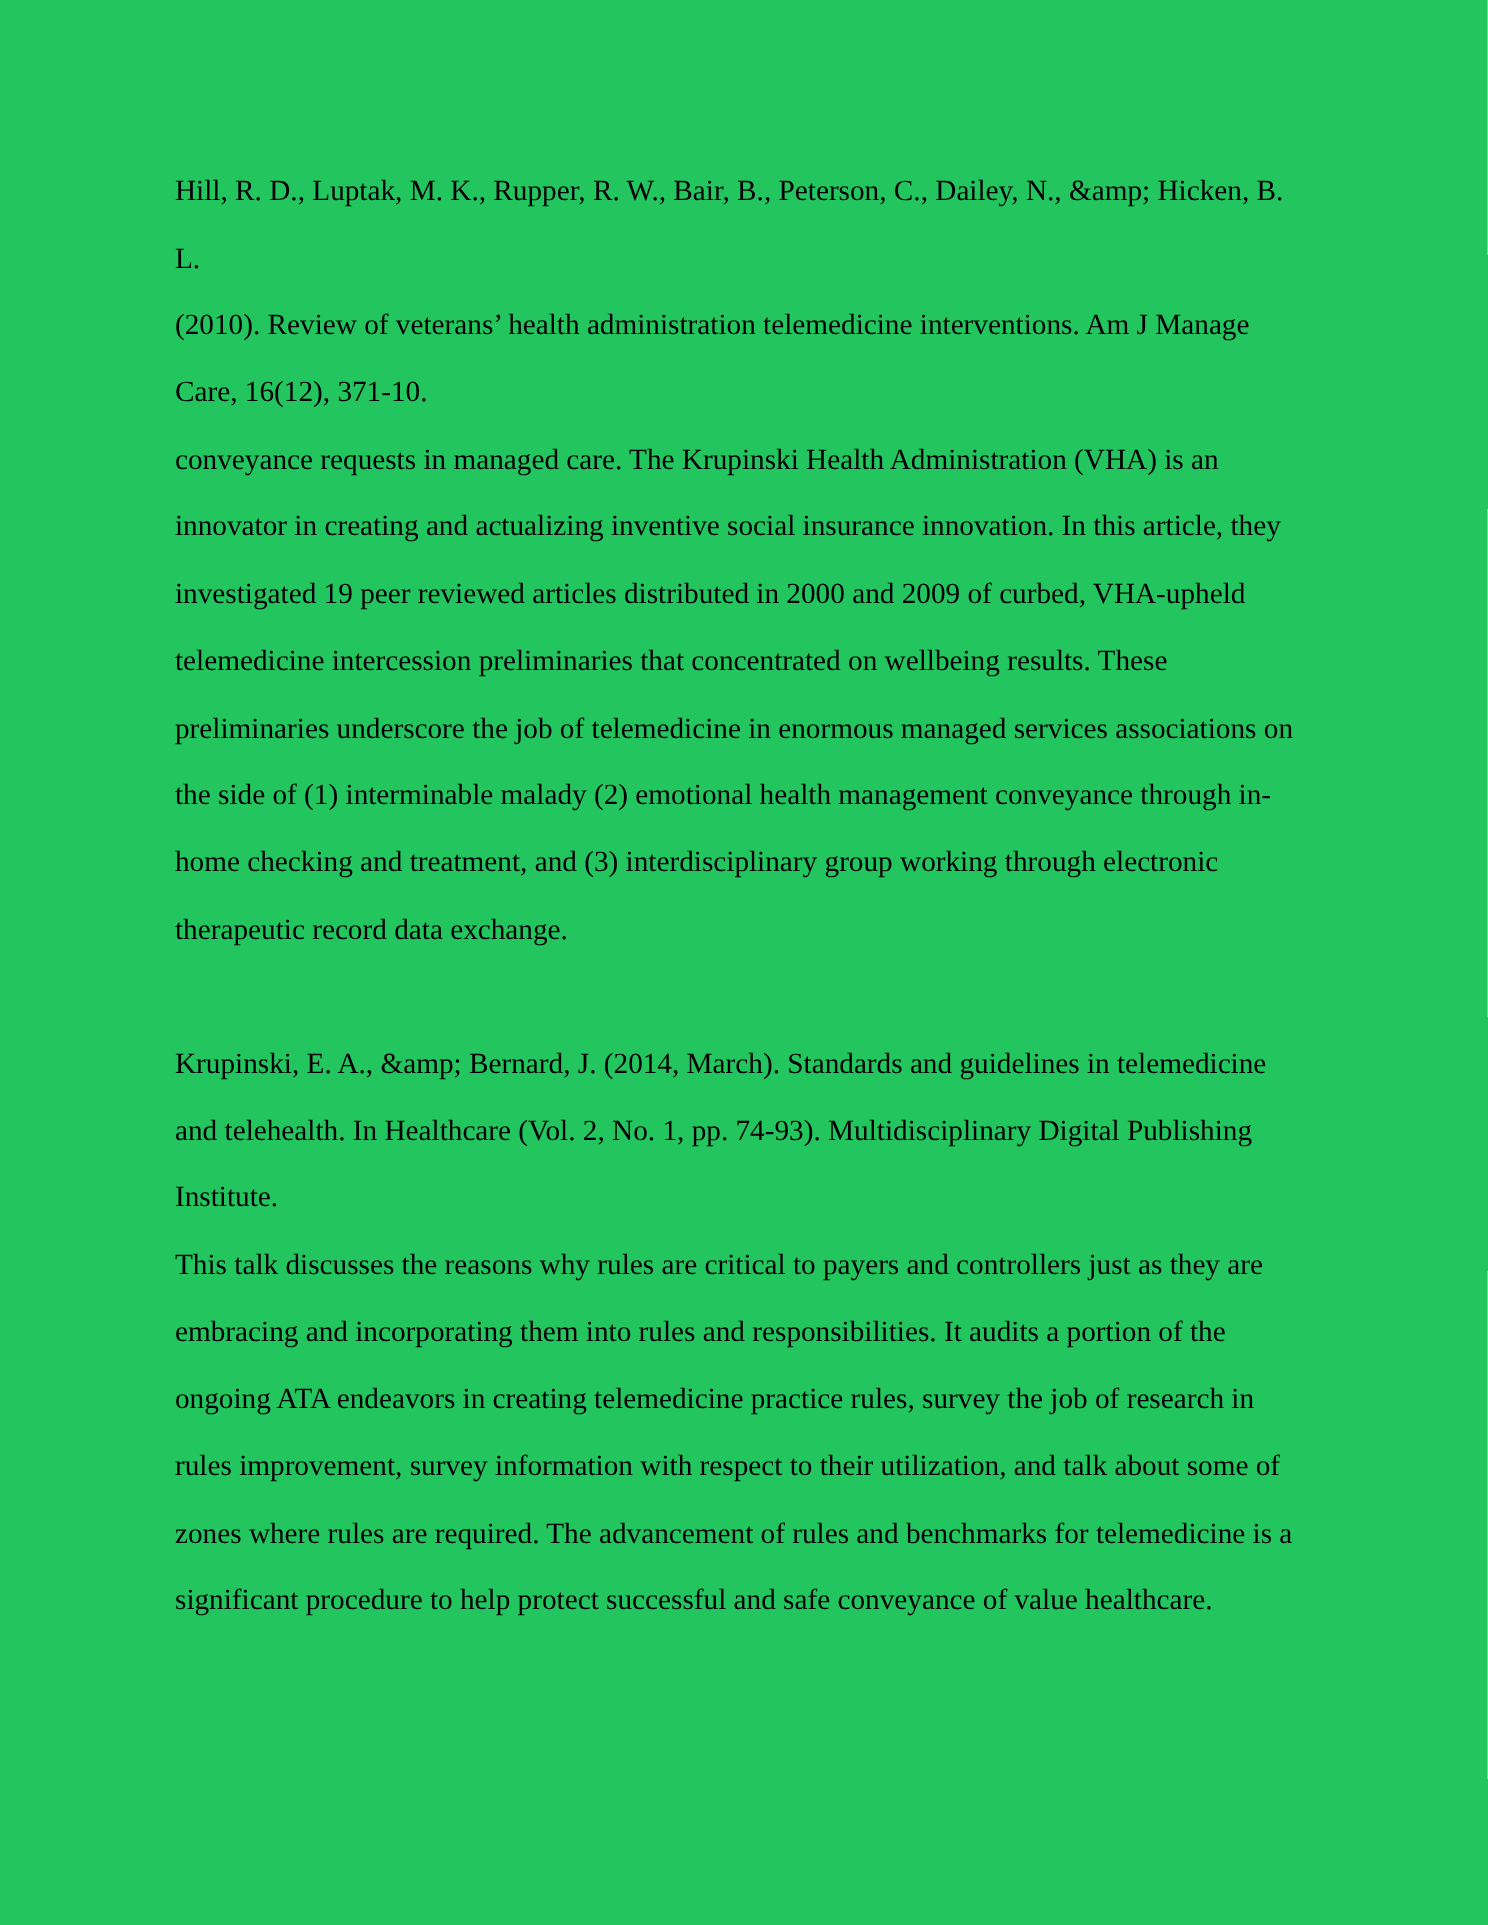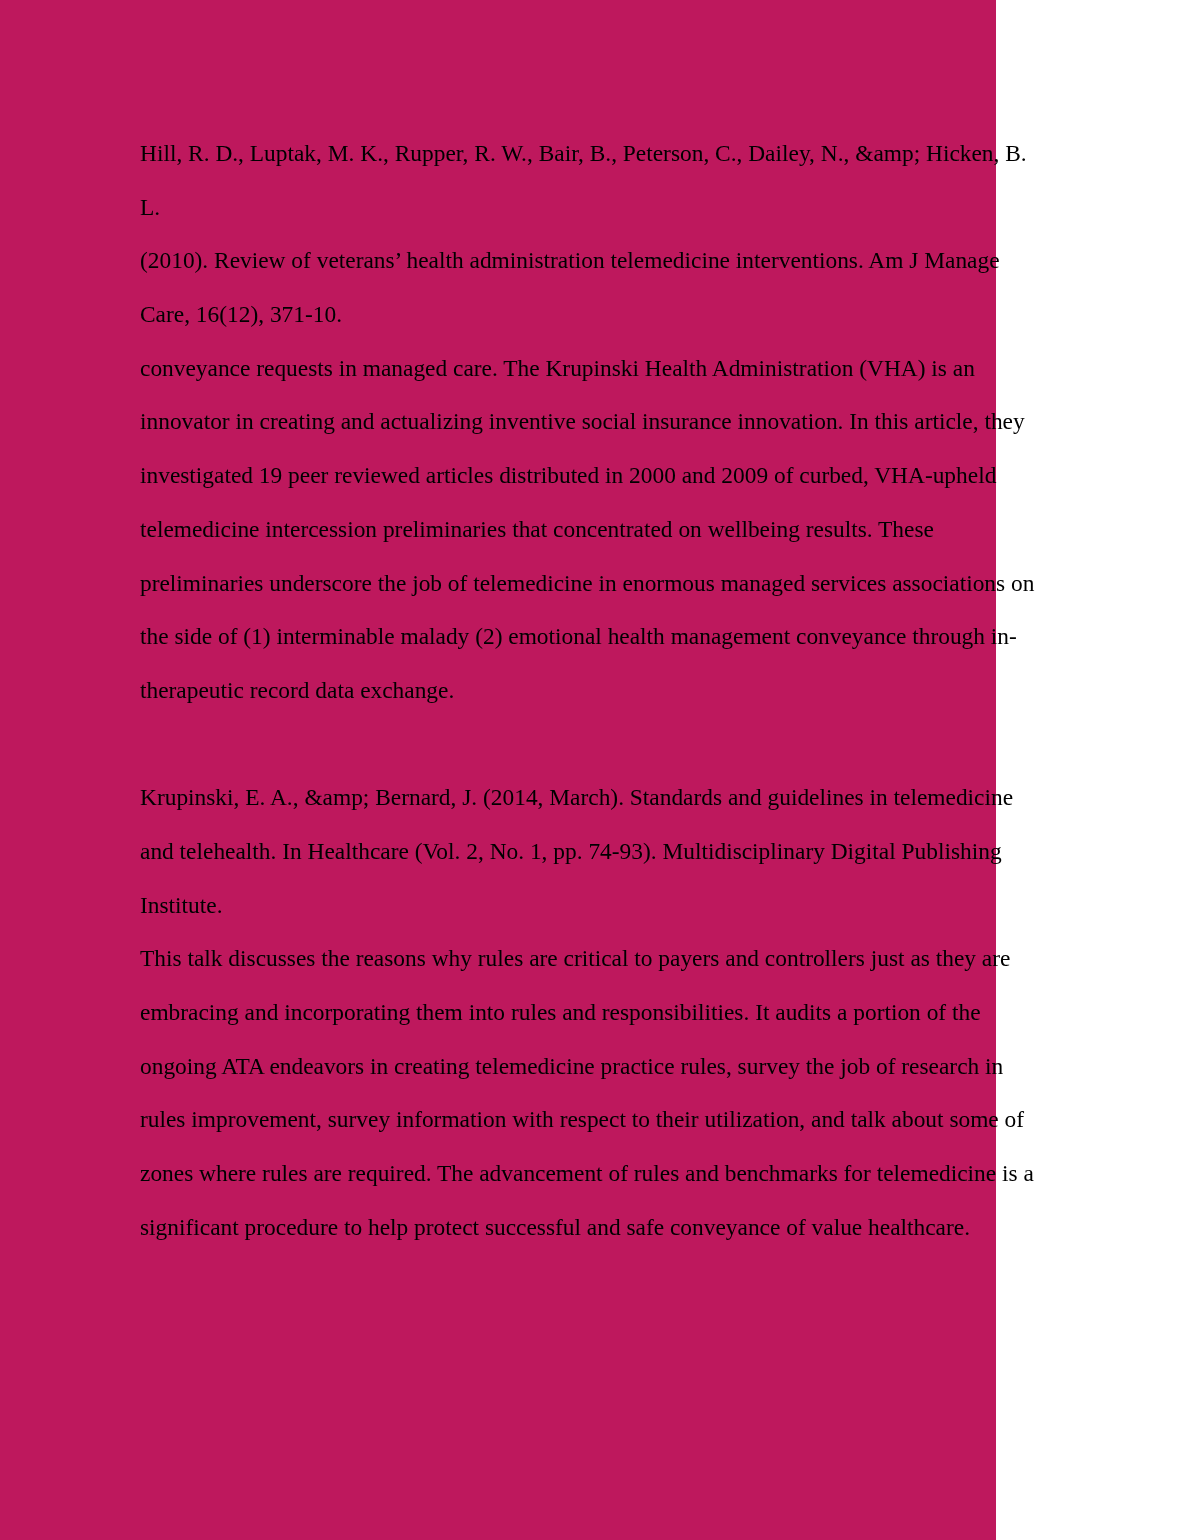--- a/index.html
+++ b/index.html
@@ -8,23 +8,23 @@
     background: #ffffff;
   }
   body {
     width: 1190px;
     height: 1540px;
     overflow: hidden;
     font-family: "Liberation Serif", "DejaVu Serif", serif;
     color: #000000;
   }
   .doc-page {
-    width: 996px;
+    width: 1190px;
     height: 1540px;
-    background: #be185d;
+    background: #22c55e;
     box-sizing: border-box;
   }
   .doc-body {
     padding: 127px 120px 0 140px;
     font-size: 23.4px;
     line-height: 53.7px;
     color: #000000;
   }
   .line {
     display: block;
@@ -45,20 +45,21 @@
         <div class="line">Hill, R. D., Luptak, M. K., Rupper, R. W., Bair, B., Peterson, C., Dailey, N., &amp;amp; Hicken, B.</div>
         <div class="line">L.</div>
         <div class="line">(2010). Review of veterans’ health administration telemedicine interventions. Am J Manage</div>
         <div class="line">Care, 16(12), 371-10.</div>
         <div class="line">conveyance requests in managed care. The Krupinski Health Administration (VHA) is an</div>
         <div class="line">innovator in creating and actualizing inventive social insurance innovation. In this article, they</div>
         <div class="line">investigated 19 peer reviewed articles distributed in 2000 and 2009 of curbed, VHA-upheld</div>
         <div class="line">telemedicine intercession preliminaries that concentrated on wellbeing results. These</div>
         <div class="line">preliminaries underscore the job of telemedicine in enormous managed services associations on</div>
         <div class="line">the side of (1) interminable malady (2) emotional health management conveyance through in-</div>
+        <div class="line">home checking and treatment, and (3) interdisciplinary group working through electronic</div>
         <div class="line">therapeutic record data exchange.</div>
       </section>
       <div class="spacer-line"></div>
       <section>
         <div class="line">Krupinski, E. A., &amp;amp; Bernard, J. (2014, March). Standards and guidelines in telemedicine</div>
         <div class="line">and telehealth. In Healthcare (Vol. 2, No. 1, pp. 74-93). Multidisciplinary Digital Publishing</div>
         <div class="line">Institute.</div>
         <div class="line">This talk discusses the reasons why rules are critical to payers and controllers just as they are</div>
         <div class="line">embracing and incorporating them into rules and responsibilities. It audits a portion of the</div>
         <div class="line">ongoing ATA endeavors in creating telemedicine practice rules, survey the job of research in</div>

